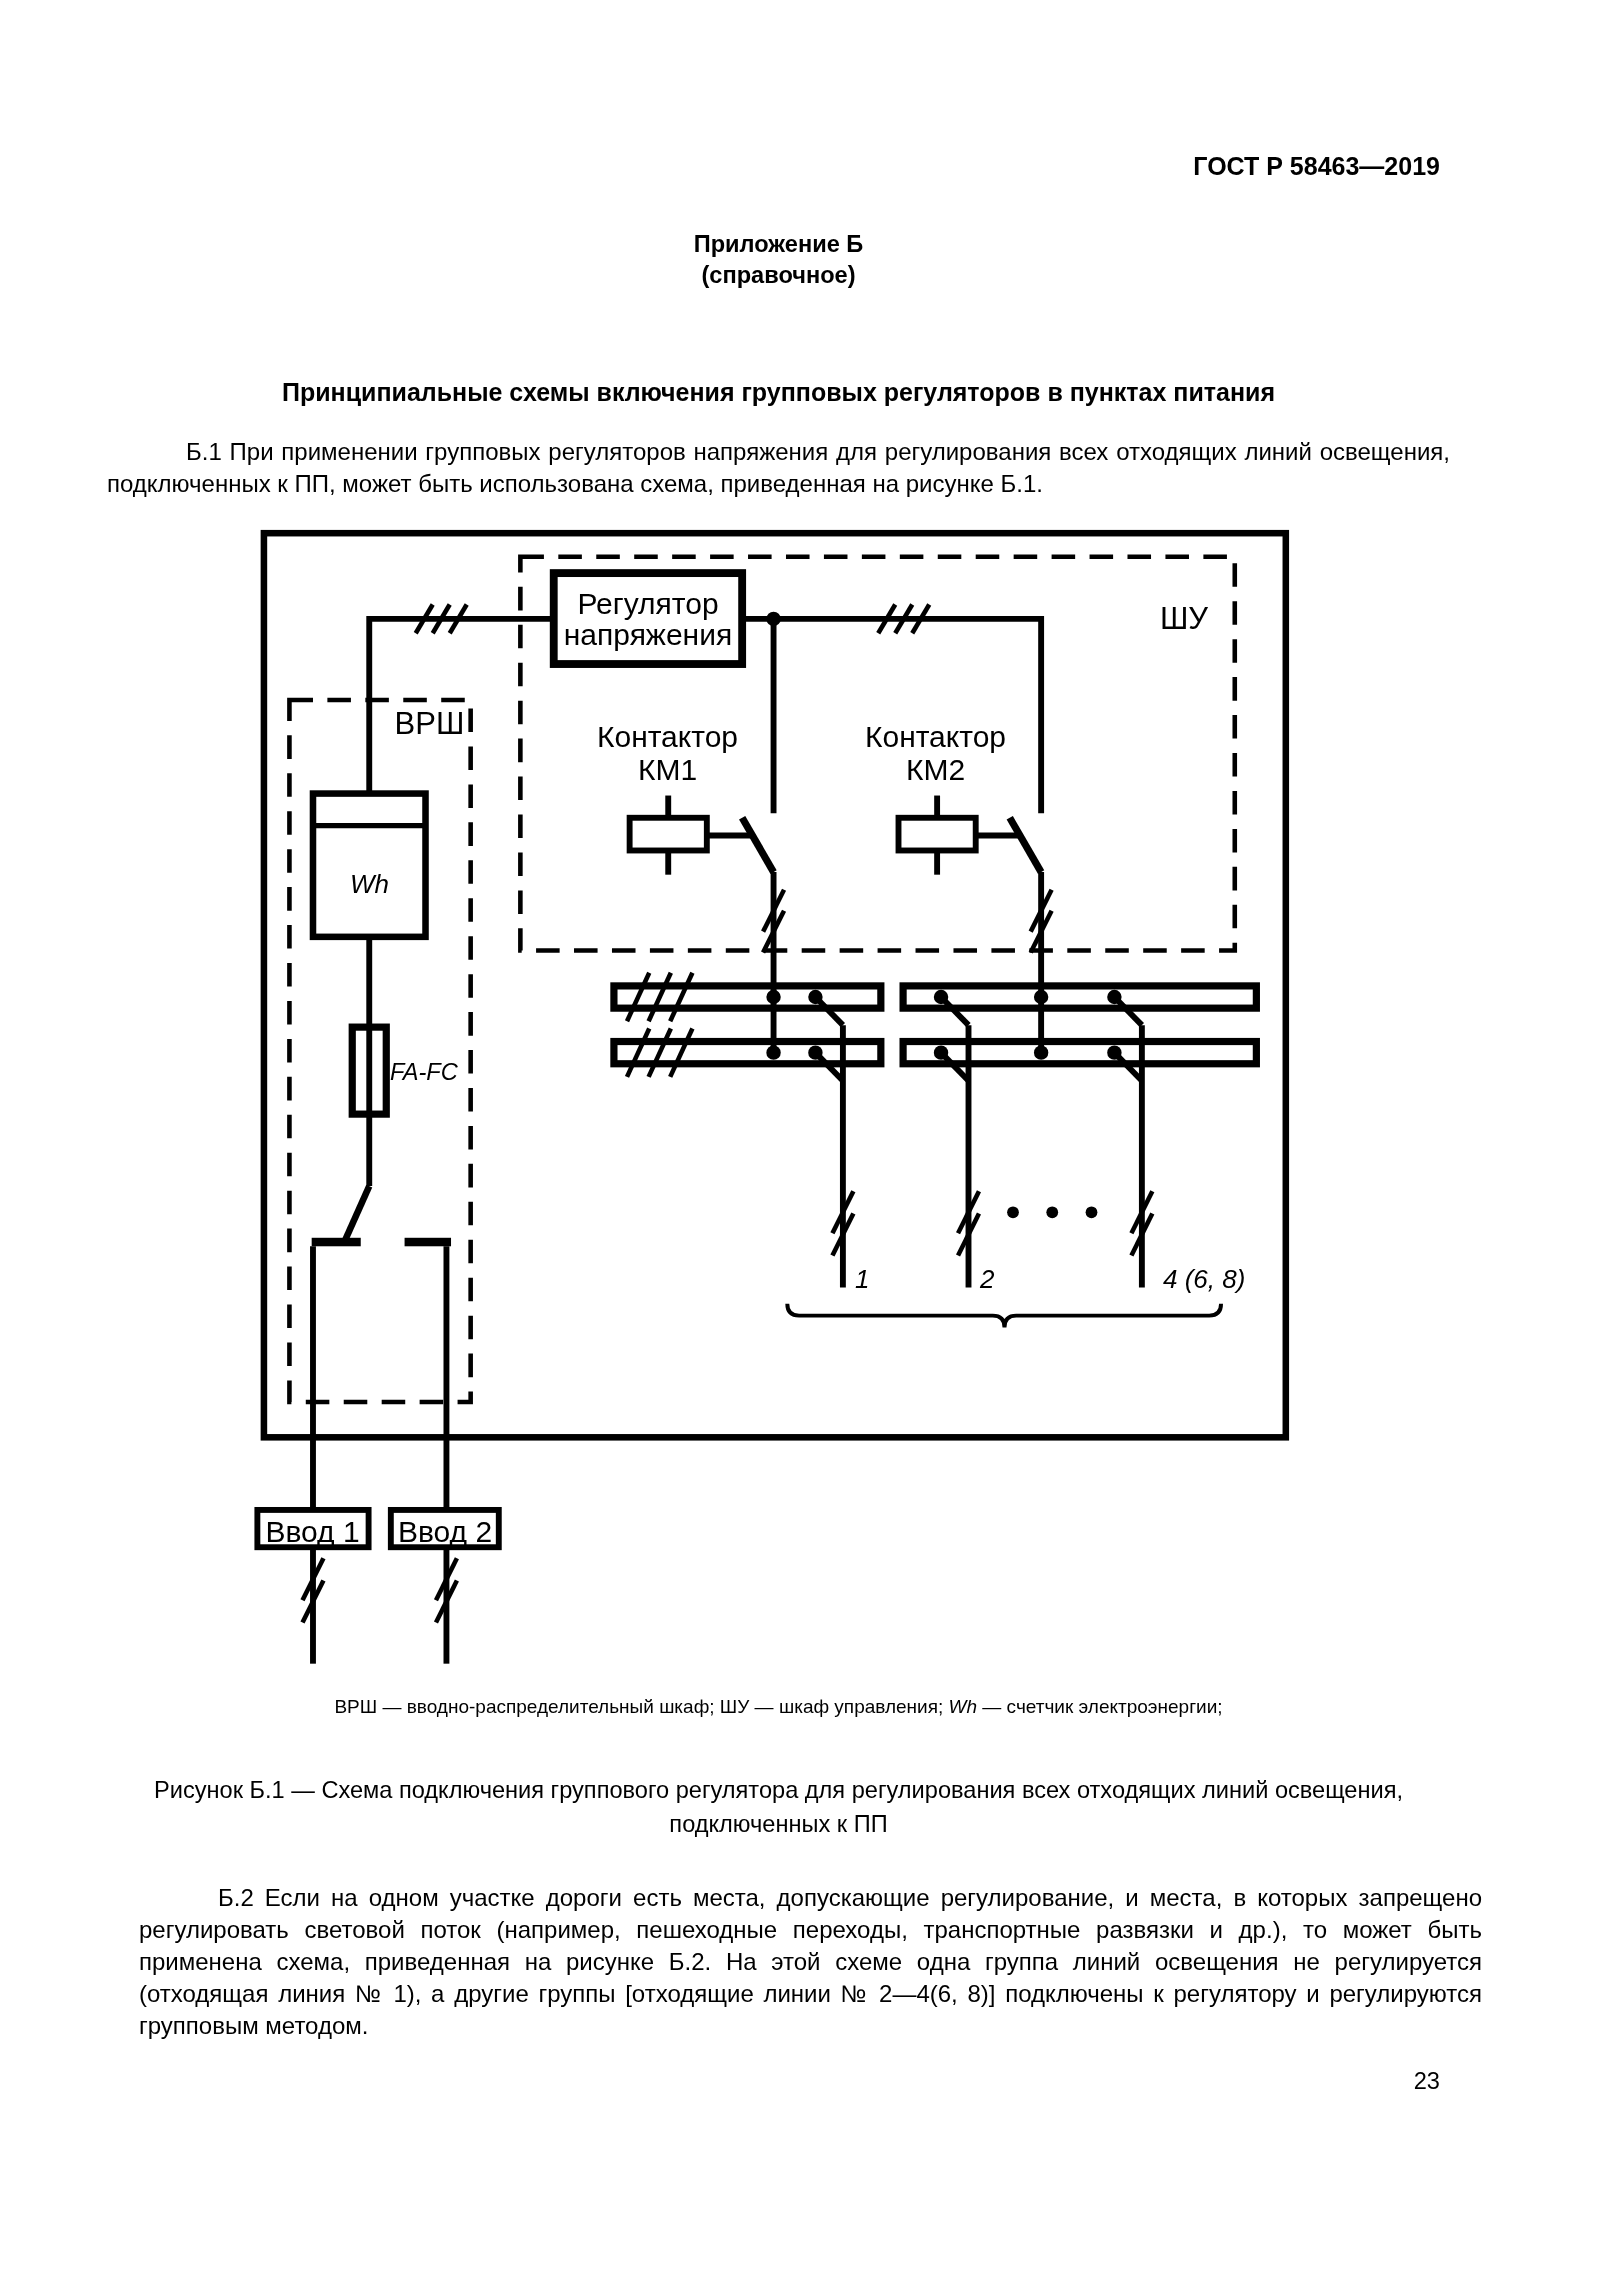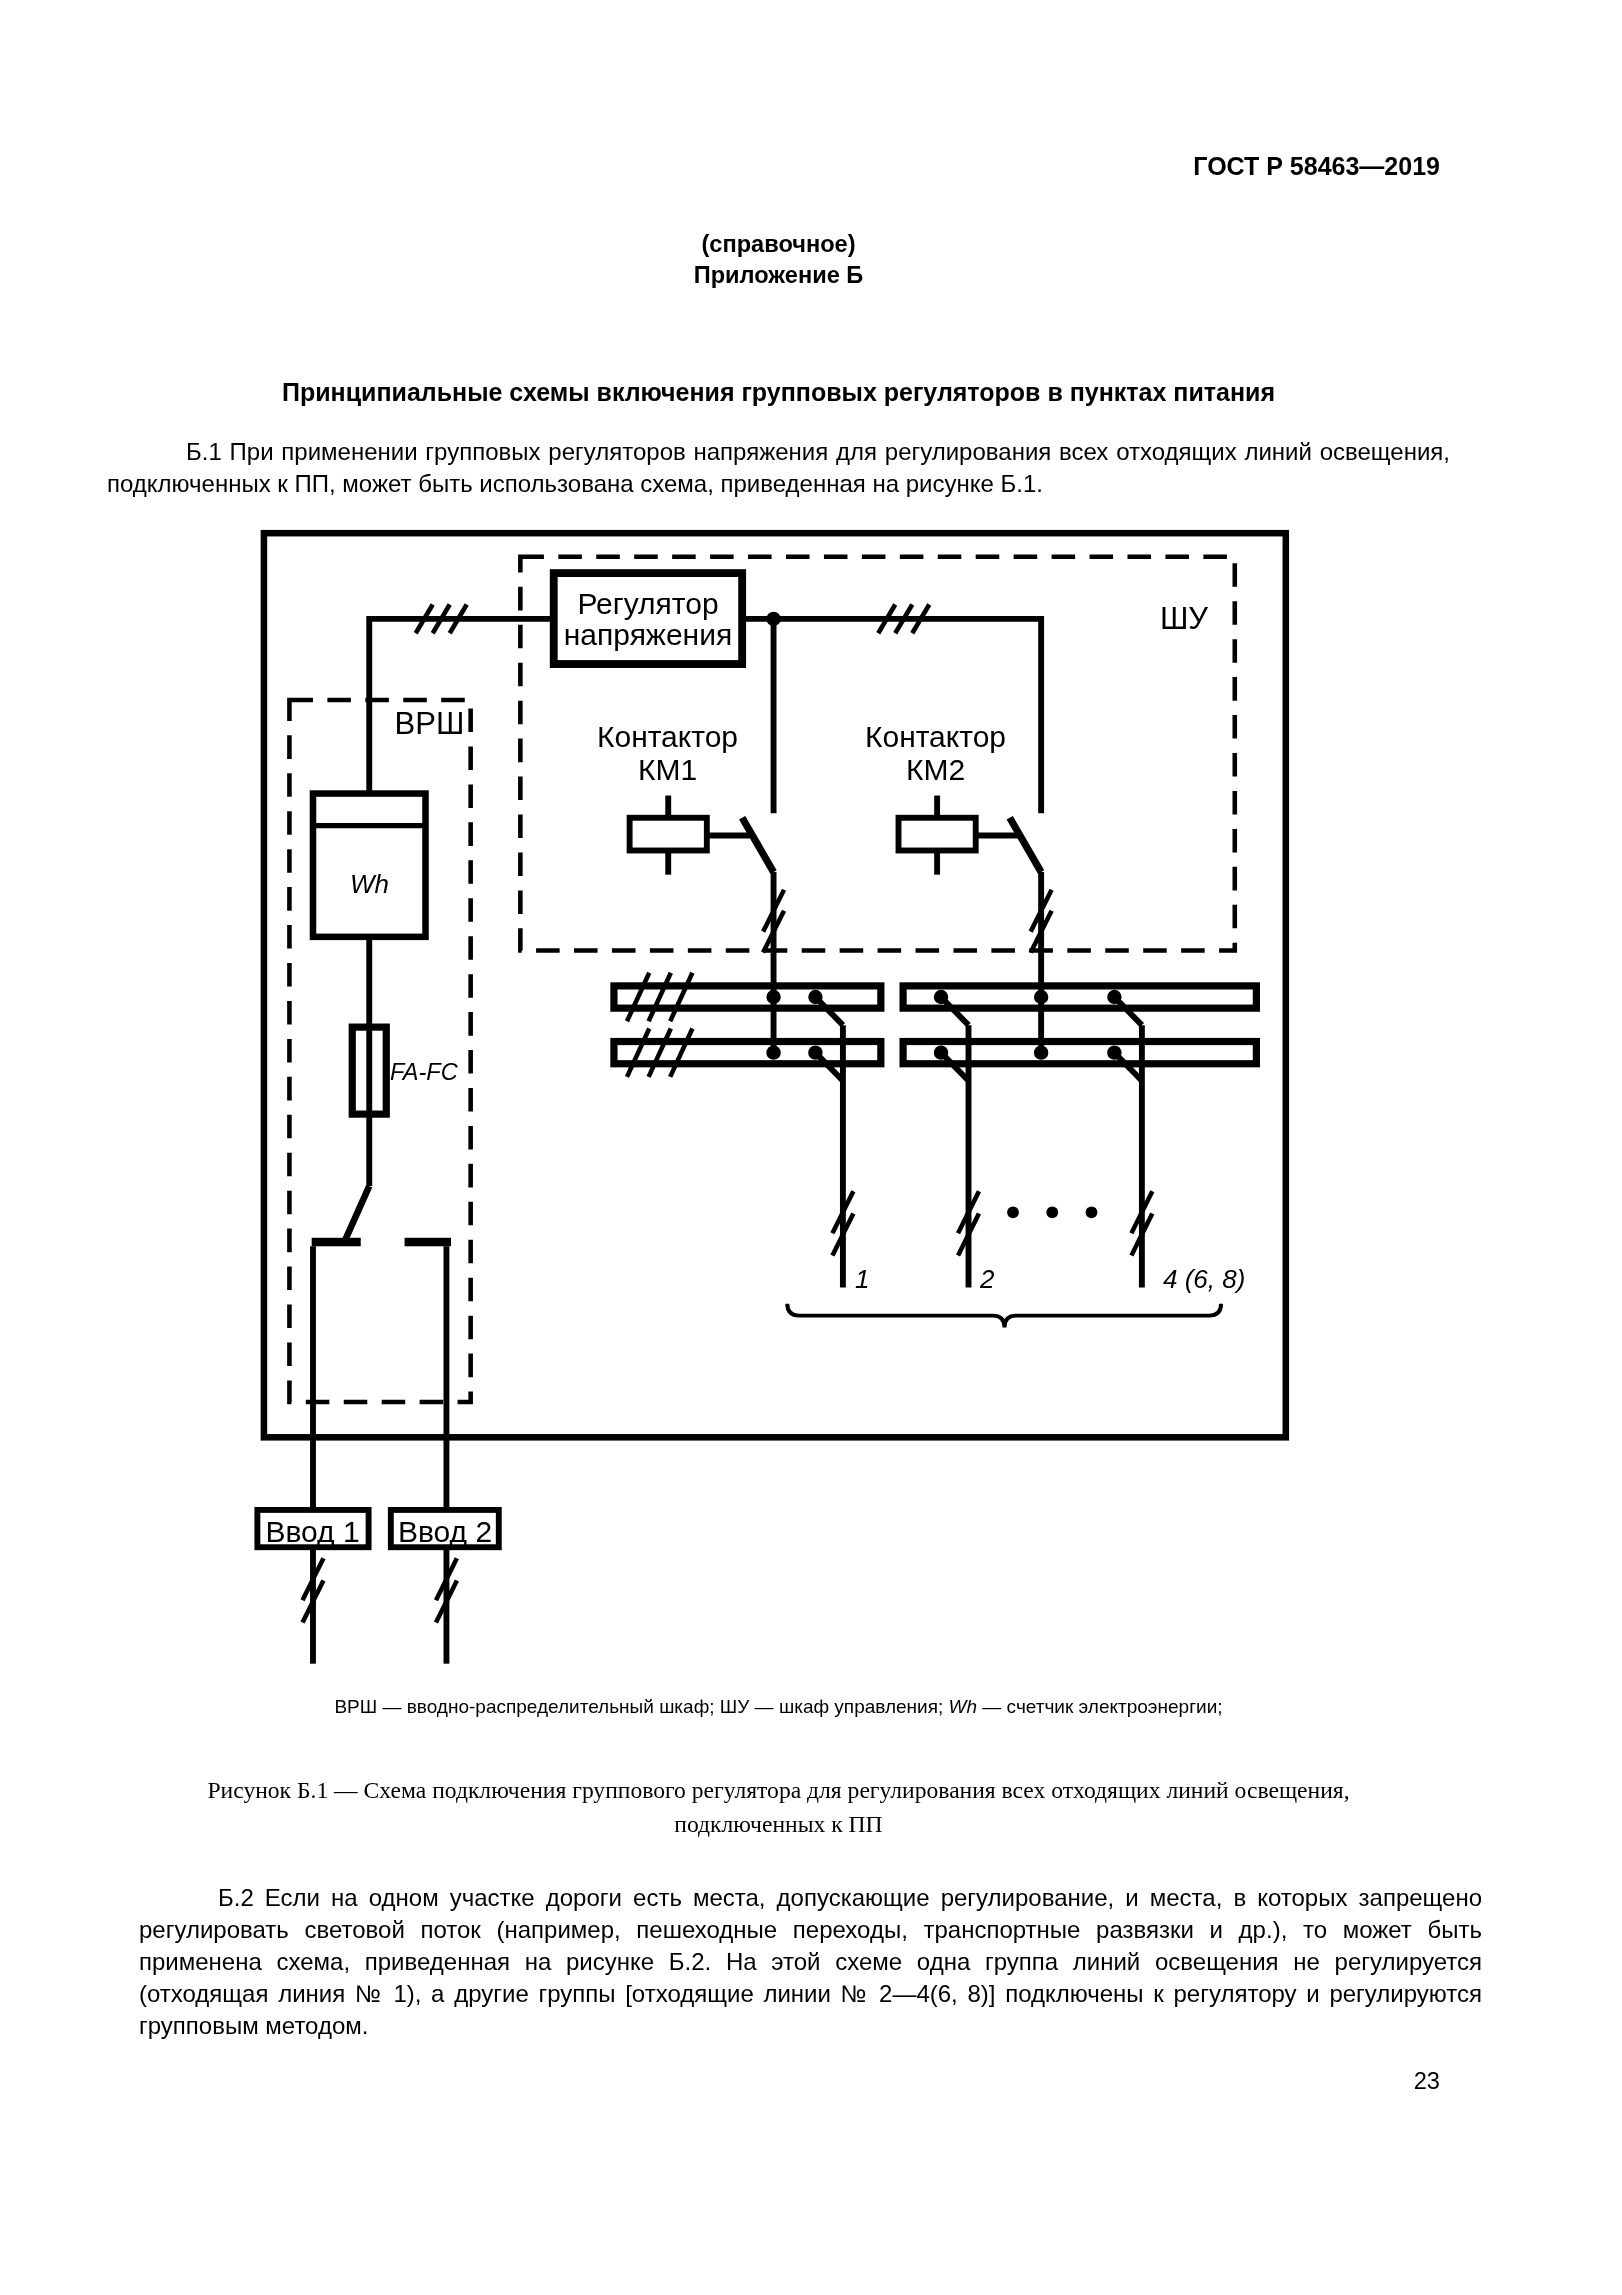--- a/index.html
+++ b/index.html
@@ -38,21 +38,21 @@
   .para-b1 { top: 436px; }
   .para-b2 { top: 1882px; margin-left: 32px; }
   .legend {
     top: 1690px; left: 107px; width: 1343px;
     text-align: center;
     font-size: 19px; line-height: 34px;
   }
   .fig-caption {
     top: 1773px; left: 107px; width: 1343px;
     text-align: center;
-    font-size: 23.6px; line-height: 34px; font-family: Liberation Serif, serif;
+    font-size: 23.6px; line-height: 34px;
   }
   .page-number {
     top: 2068px; right: 183px;
     font-size: 23.6px;
   }
   .i { font-style: italic; }
   svg.circuit { position: absolute; left: 0; top: 0; }
   .dlabel {
     position: absolute;
     font-size: 30px; line-height: 33px;
@@ -64,22 +64,22 @@
   .reg-label { line-height: 31px; }
 </style>
 </head>
 <body>
 
 <div class="page">
 
   <div class="abs doc-header">ГОСТ Р 58463—2019</div>
 
   <div class="abs appendix-block">
+    <div>Приложение Б</div>
     <div>(справочное)</div>
-    <div>Приложение Б</div>
   </div>
 
   <div class="abs section-title">Принципиальные схемы включения групповых регуляторов в пунктах питания</div>
 
   <p class="abs body-para para-b1">Б.1  При применении групповых регуляторов напряжения для регулирования всех отходящих линий освещения, подключенных к ПП, может быть использована схема, приведенная на рисунке Б.1.</p>
 
   <svg class="circuit" width="1623" height="2295" viewBox="0 0 2480 3508" fill="none" stroke="#000" stroke-width="9" stroke-linecap="butt">
 
     <rect x="403" y="815" width="1562" height="1382" stroke-width="10"></rect>
 

